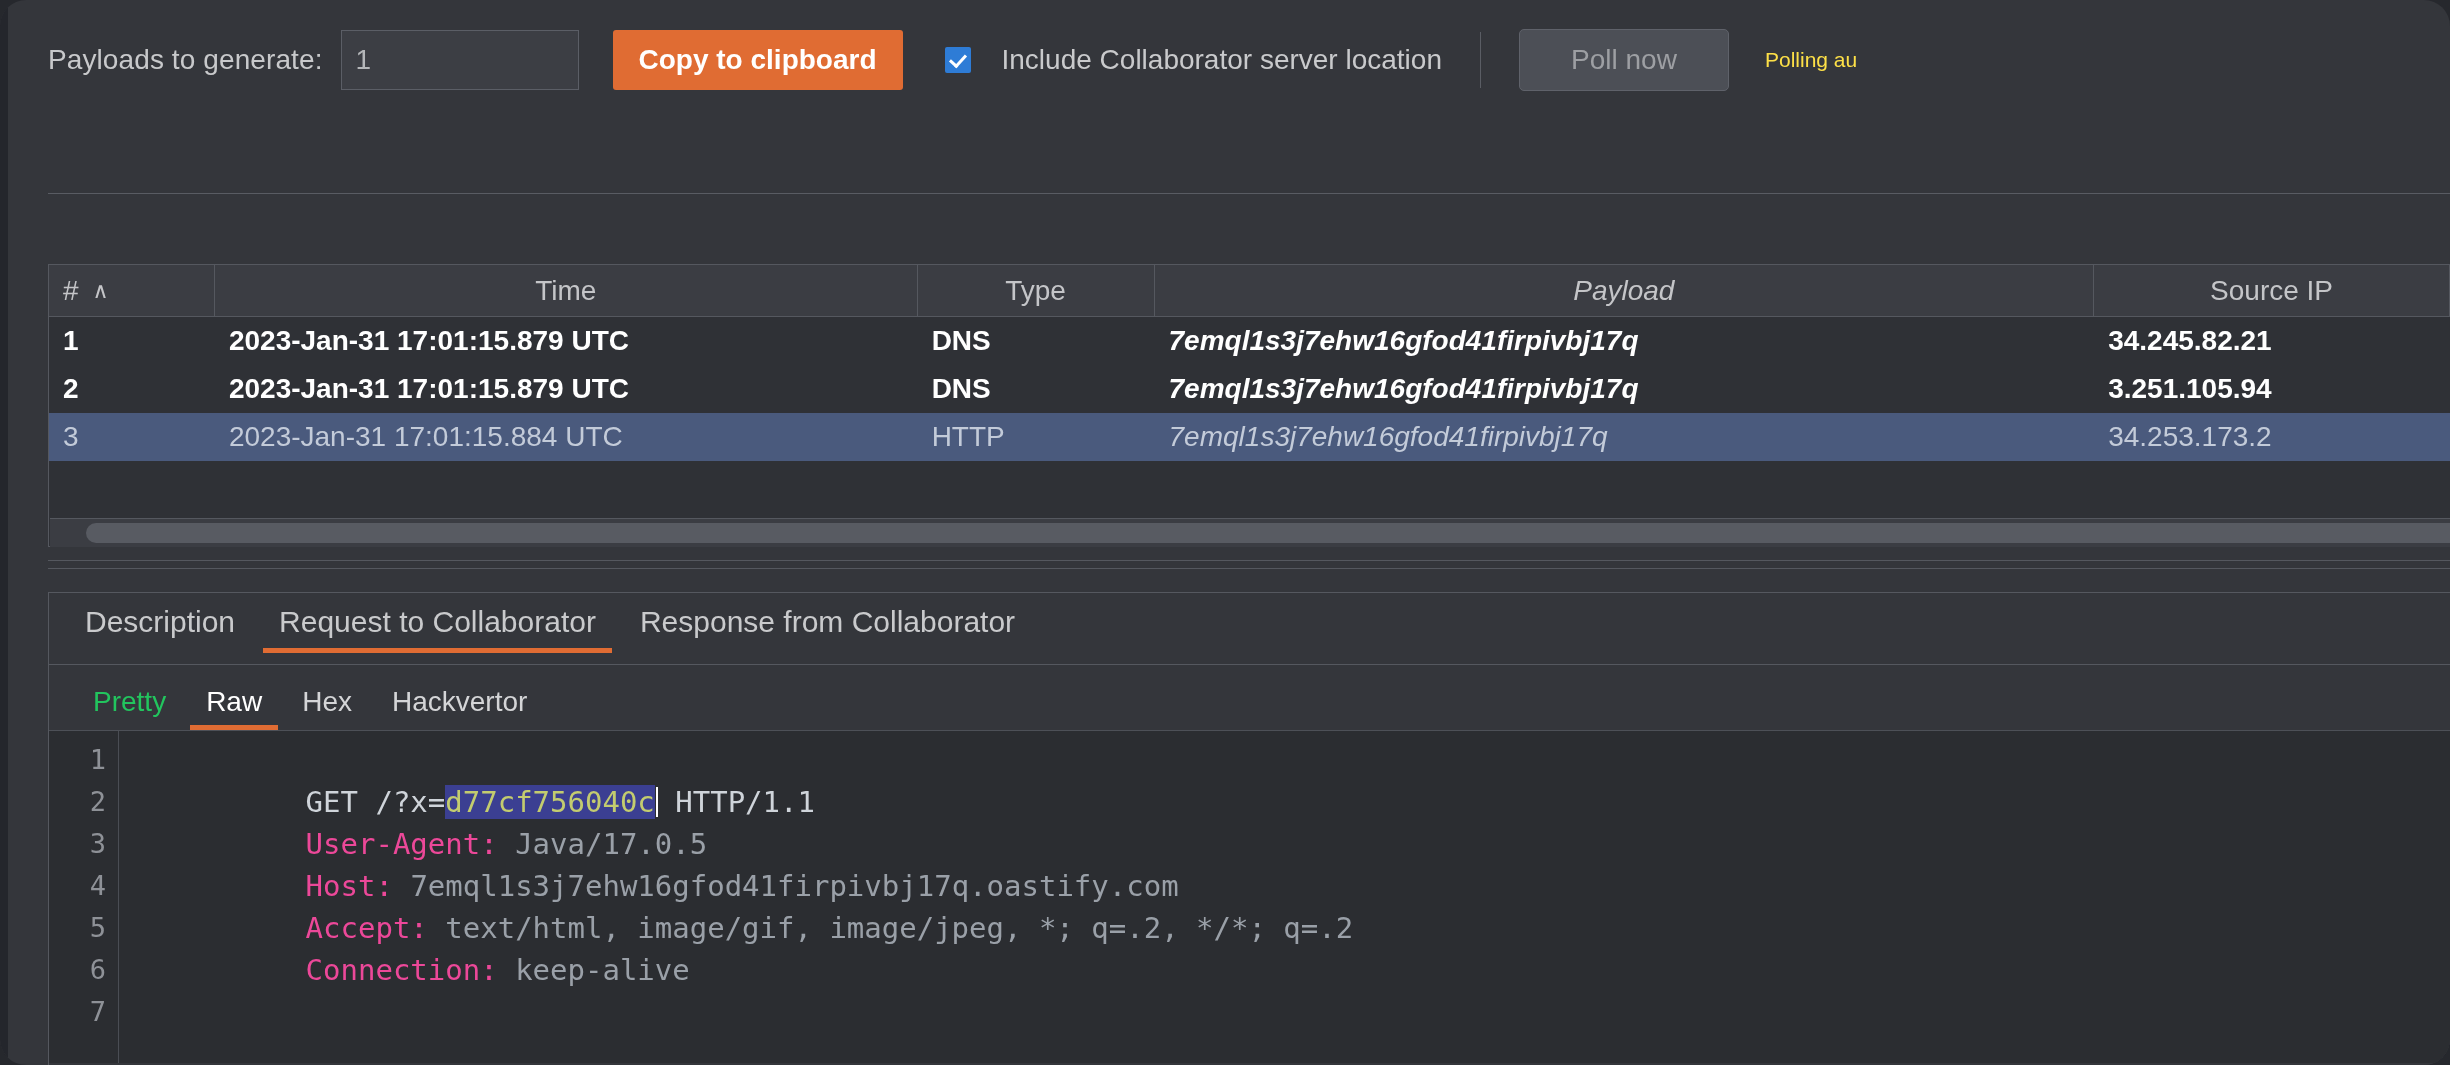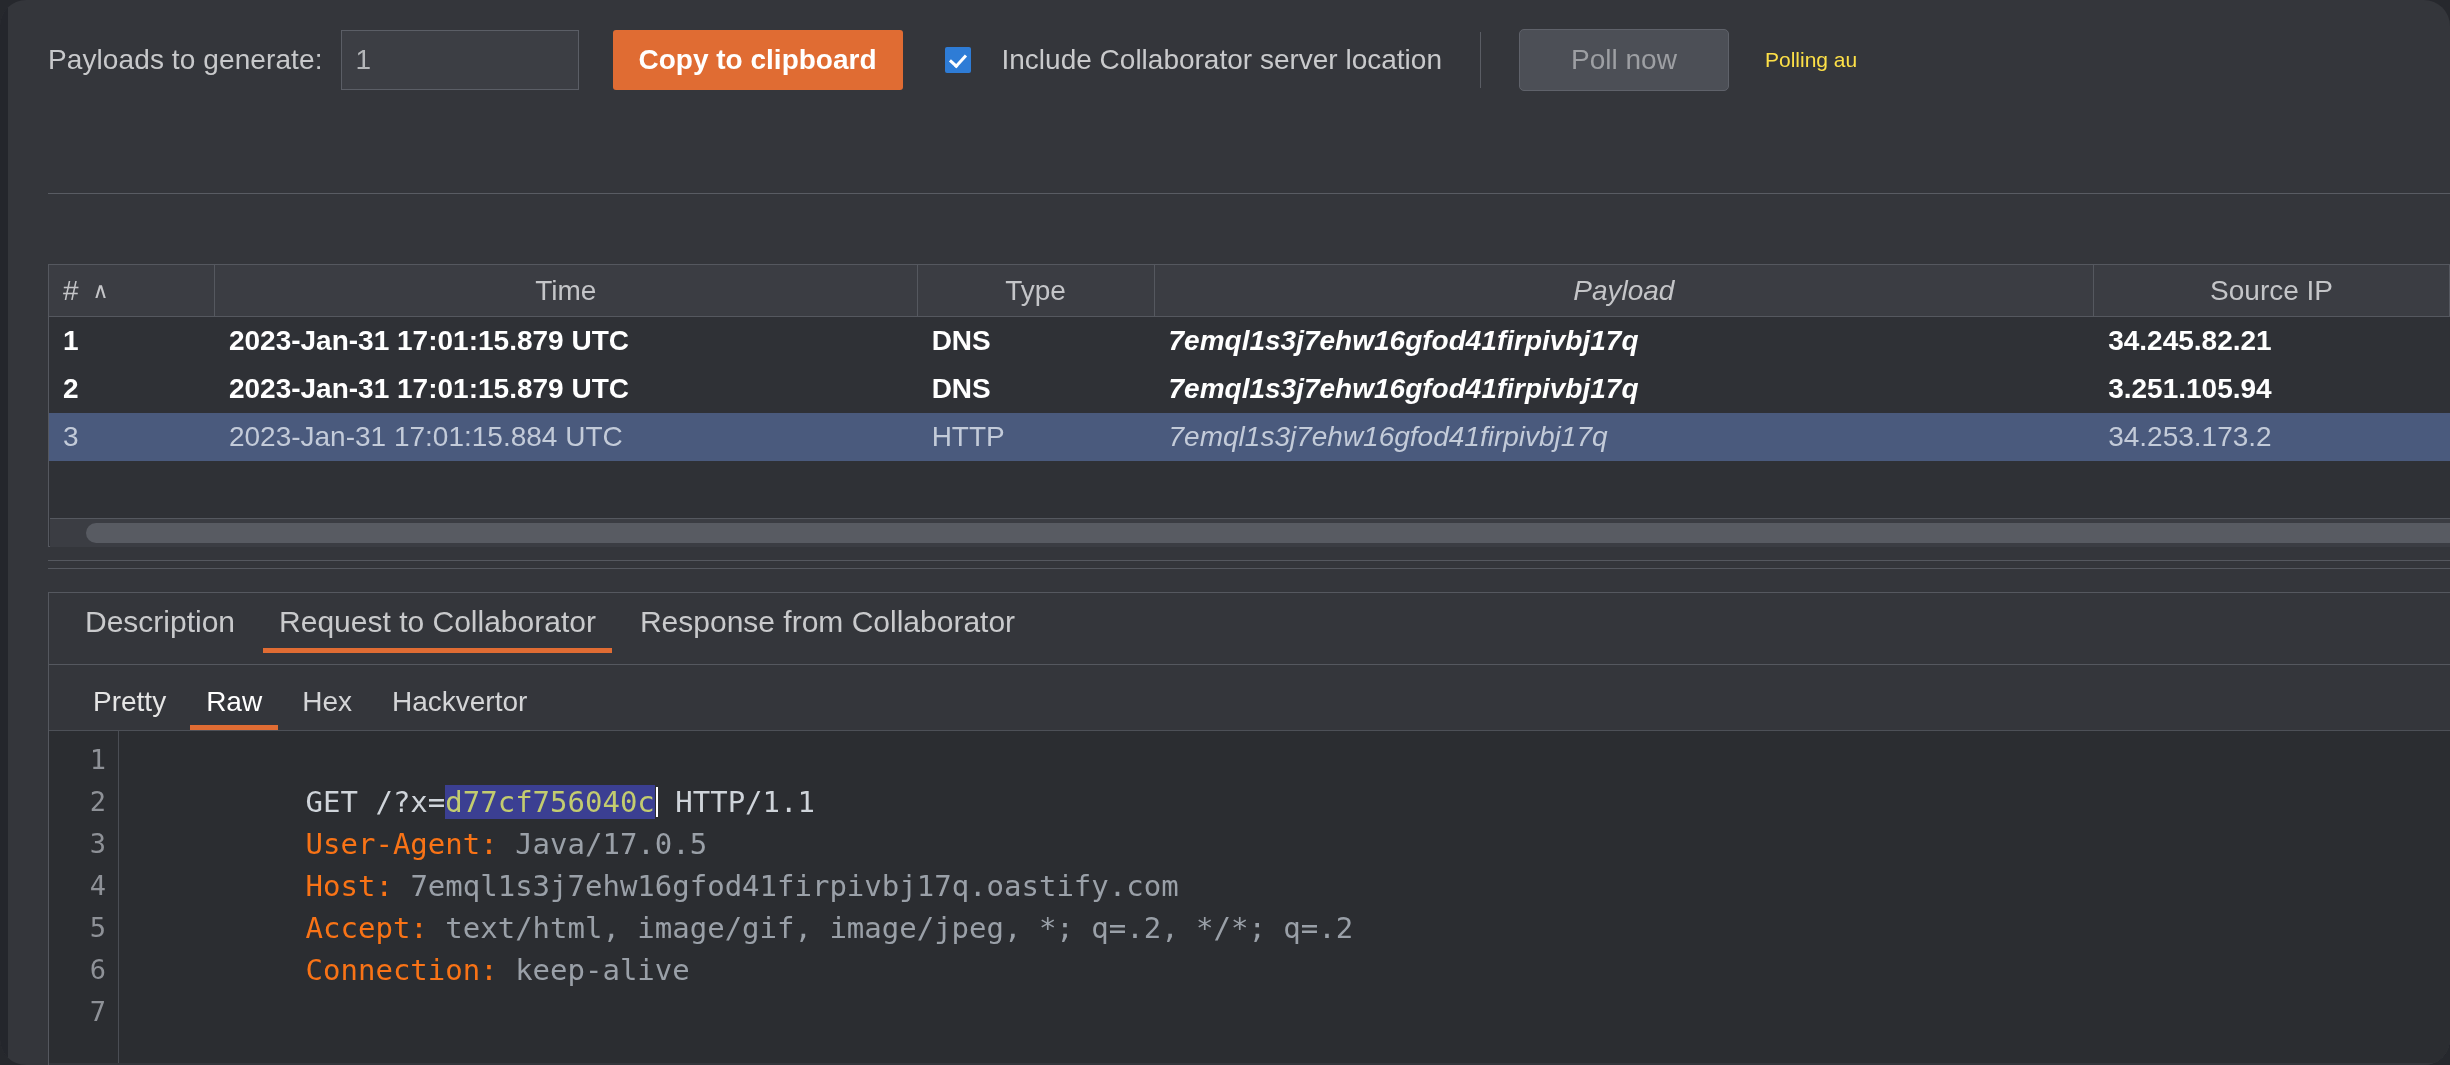--- a/index.html
+++ b/index.html
@@ -261,21 +261,21 @@
     box-sizing: border-box;
   }
   .subtab {
     position: relative;
     font-size: 28px;
     color: #d4d5d7;
     padding: 0 20px 12px 20px;
     cursor: pointer;
     white-space: nowrap;
   }
-  .subtab.dim { color: #e5e5e5; }
+  .subtab.dim { color: #22c55e; }
   .subtab.active { color: #ffffff; }
   .subtab.active::after {
     content: "";
     position: absolute;
     left: 4px; right: 4px; bottom: 0;
     height: 5px;
     background: #e06c33;
   }
 
   
@@ -311,21 +311,21 @@
     overflow: hidden;
   }
   .code-line {
     height: 42px;
     line-height: 42px;
     font-family: "DejaVu Sans Mono", monospace;
     font-size: 29px;
     color: #cfd4da;
     white-space: pre;
   }
-  .hdr-name { color: #f97316; }
+  .hdr-name { color: #ec4899; }
   .hdr-val  { color: #9aa0a8; }
   .sel-token {
     background: #3b3f92;
     color: #c3cc6f;
     position: relative;
   }
   .caret {
     display: inline-block;
     width: 2px;
     height: 30px;

